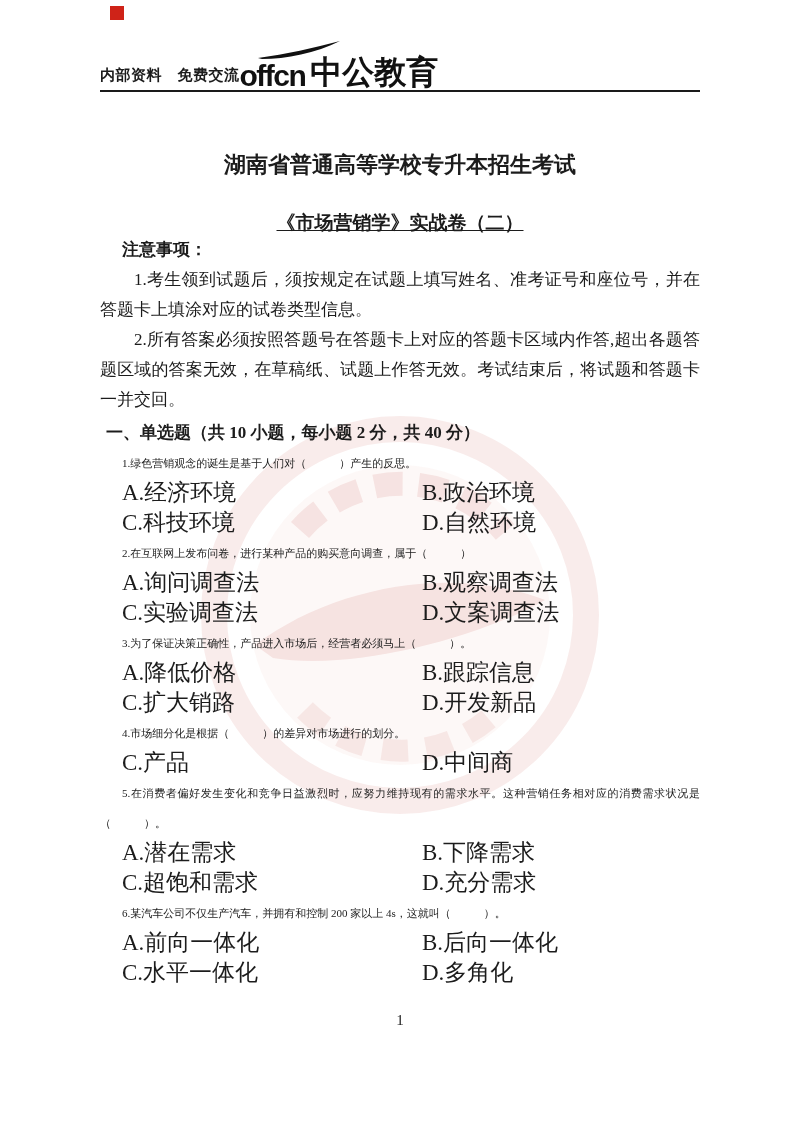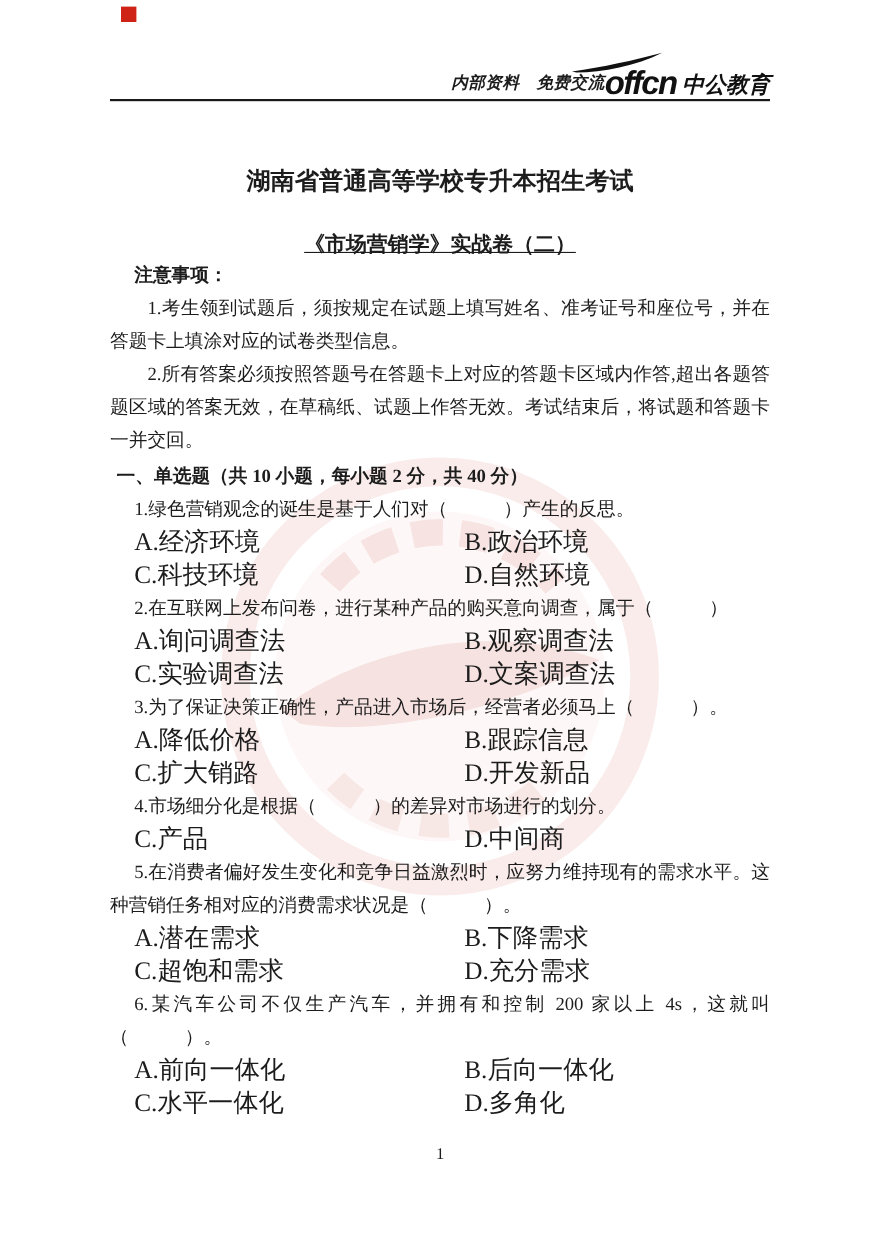--- a/index.html
+++ b/index.html
@@ -29,36 +29,36 @@
 
   .content {
     position: absolute; left: 100px; top: 0;
     width: 600px; z-index: 1;
   }
 
   
   .header {
     margin-top: 44px; height: 46px;
     border-bottom: 2px solid #1a1a1a;
-    display: flex; justify-content: flex-end; align-items: flex-end; font-style: italic;
+    display: flex; justify-content: flex-start; align-items: flex-end;
   }
   .header-left {
     font-family: "Liberation Sans", "DejaVu Sans", sans-serif;
     font-weight: 700; font-size: 15px;
     padding-bottom: 5px; letter-spacing: 0.5px;
   }
   .logo { display: flex; align-items: flex-end; position: relative; padding-bottom: 2px; }
   .logo-offcn {
     font-family: "Liberation Sans", "DejaVu Sans", sans-serif;
     font-weight: 800; font-size: 30px; line-height: 0.85;
     letter-spacing: -1.5px; color: #111;
   }
   .logo-brand {
     font-family: "Liberation Sans", "DejaVu Sans", sans-serif;
-    font-weight: 800; font-size: 20px; line-height: 1.0;
+    font-weight: 800; font-size: 32px; line-height: 1.0;
     margin-left: 5px; color: #111;
   }
   .logo-swoosh { position: absolute; right: 96px; top: -16px; width: 86px; height: 20px; }
 
   
   .title {
     margin: 60px 0 0 0; text-align: center;
     font-size: 22px; line-height: 26px; font-weight: 700;
   }
   .subtitle {
@@ -73,21 +73,21 @@
   .para {
     margin: 0; font-size: 17px; line-height: 30px;
     text-indent: 2em; text-align: justify;
   }
   .section-heading {
     margin: 3px 0 0 0; font-size: 17px; font-weight: 700;
     line-height: 30px; padding-left: 6px;
   }
 
   .q-text {
-    margin: 0; font-size: 17px; line-height: 30px;
+    margin: 0; font-size: 11px; line-height: 30px;
     text-indent: 22px; text-align: justify;
   }
   .opt-row {
     position: relative; font-size: 23px; line-height: 30px;
     padding-left: 22px; height: 30px;
   }
   .opt-b { position: absolute; left: 322px; top: 0; }
 
   .page-number {
     margin-top: 22px; text-align: center;

